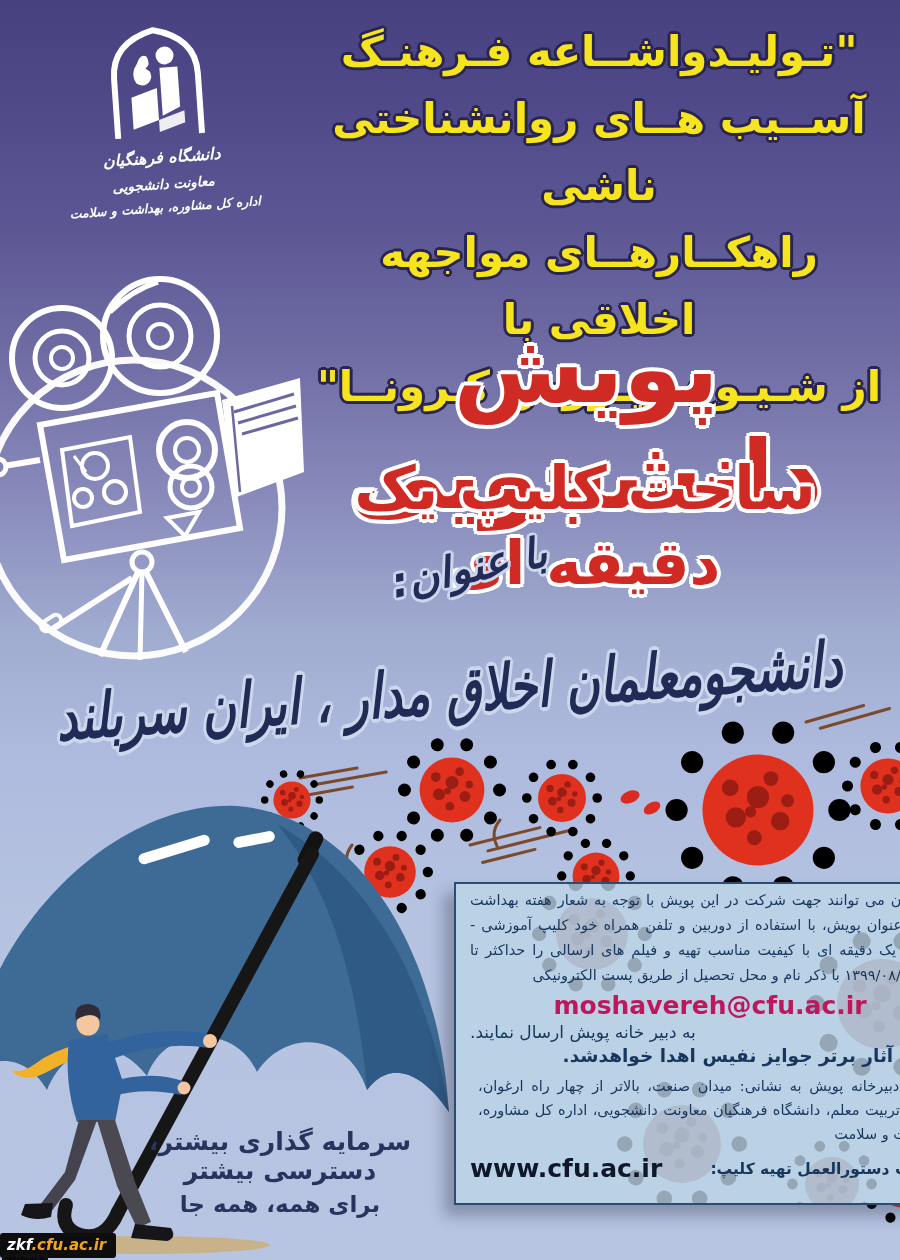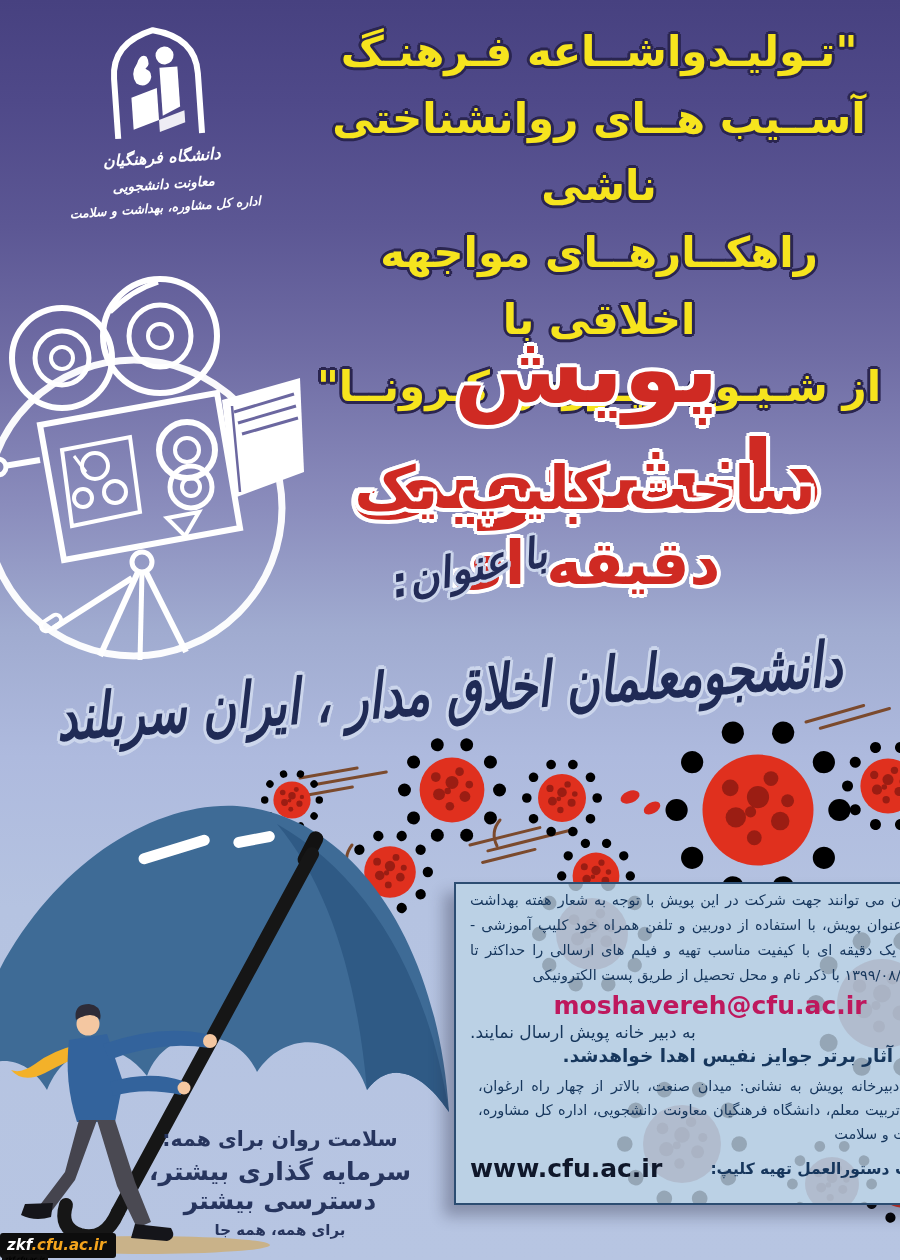--- a/index.html
+++ b/index.html
@@ -52,21 +52,21 @@
   .info-box .footer-row{display:flex;justify-content:space-between;align-items:center;
     margin-top:5px;}
   .info-box .footer-label{font-size:15.5px;font-weight:bold;}
   .info-box .site{direction:ltr;color:#0f172a;font-size:25px;font-weight:bold;}
   .box-watermarks{position:absolute;inset:0;pointer-events:none;opacity:.20;}
   
   .mh-slogan{left:106px;top:1127px;width:348px;text-align:center;direction:rtl;
     color:#27355e;font-weight:bold;}
   .mh-slogan .s1{font-size:20.5px;margin-bottom:6px;}
   .mh-slogan .s2{font-size:25px;margin-bottom:6px;}
-  .mh-slogan .s3{font-size:15px;}
+  .mh-slogan .s3{font-size:23px;}
   
   .watermark{left:0;top:1233px;background:#0d0d0d;border-radius:3px;
     padding:3px 10px 4px 7px;font-style:italic;font-weight:bold;font-size:15px;}
   .watermark .wp{color:#ffffff;}
   .watermark .ws{color:#f5a51d;}
   .watermark-tiny{left:2px;top:1254px;background:#111;border-radius:2px;
     padding:1px 3px;font-style:italic;font-weight:bold;font-size:6px;}
   
   svg{display:block;}
   .virus-red{color:#e0301e;}
@@ -283,21 +283,20 @@
     <div class="send" style="position:relative;">به دبیر خانه پویش ارسال نمایند.</div>
     <div class="prize" style="position:relative;">به 11 آثار برتر جوایز نفیس اهدا خواهدشد.</div>
     <p class="addr" style="position:relative;">آدرس دبیرخانه پویش به نشانی: میدان صنعت، بالاتر از چهار راه ارغوان، خیابان تربیت معلم، دانشگاه فرهنگیان معاونت دانشجویی، اداره کل مشاوره، بهداشت و سلامت</p>
     <div class="footer-row" style="position:relative;">
       <div class="footer-label">دریافت دستورالعمل تهیه کلیپ:</div>
       <div class="site">www.cfu.ac.ir</div>
     </div>
   </div>
 
   <div class="abs mh-slogan">
-    <div class="s1">سلامت روان برای همه:</div>
     <div class="s2">سرمایه گذاری بیشتر، دسترسی بیشتر</div>
     <div class="s3">برای همه، همه جا</div>
   </div>
 
   <div class="abs watermark">
     <span class="wp">zkf</span><span class="ws">.cfu.ac.ir</span>
   </div>
   <div class="abs watermark-tiny">
     <span class="wp">zkf</span><span class="ws">.cfu.ac.ir</span>
   </div>

